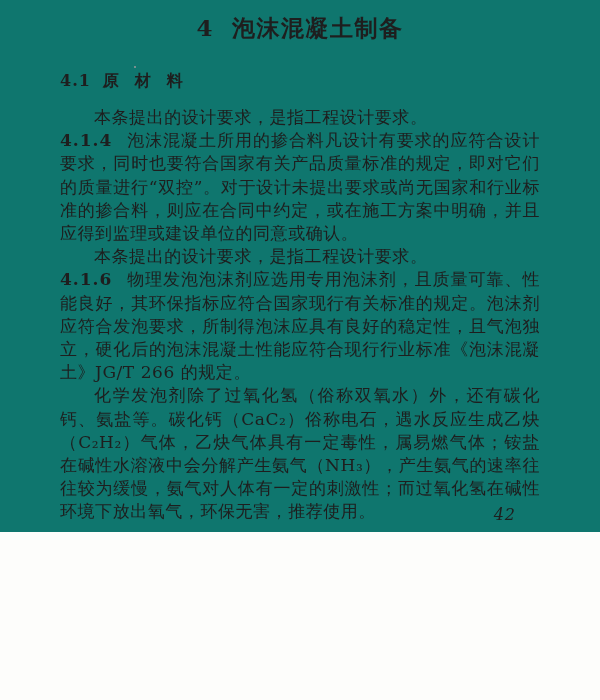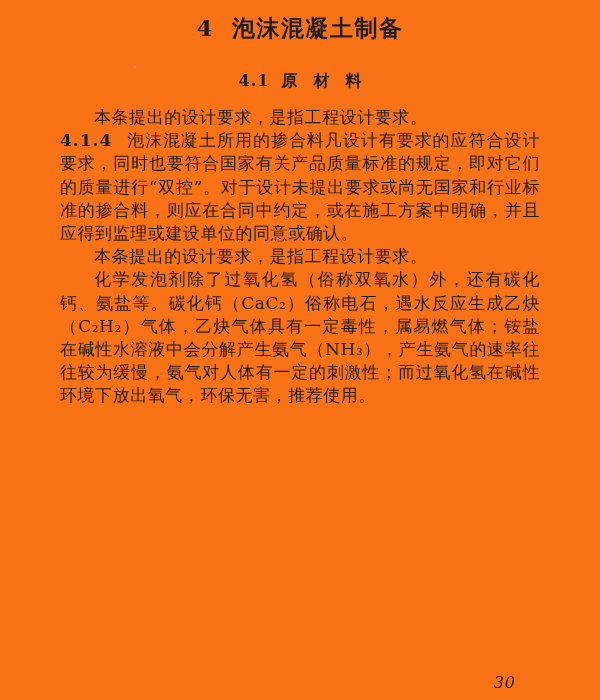--- a/index.html
+++ b/index.html
@@ -6,36 +6,35 @@
   html, body { width: 600px; height: 700px; }
   body {
     background: #fdfdfb;
     color: #1e1e1e;
     font-family: "DejaVu Serif", "Liberation Serif", serif;
     overflow: hidden;
   }
   .page {
     position: relative;
     width: 600px;
-    height: 700px;
+    height: 532px;
     padding: 8px 60px 0 60px;
-    background: #f97316;
+    background: #0f766e;
   }
   .chapter-heading {
     margin-top: 4px;
     text-align: center;
     font-size: 23px;
     font-weight: 700;
     letter-spacing: 1.5px;
     line-height: 32px;
   }
   .chapter-heading .ch-num { margin-right: 18px; }
   .section-heading {
     margin-top: 26px;
-    text-align: center;
     font-size: 16px;
     font-weight: 700;
     line-height: 22px;
   }
   .section-heading .sec-num { margin-right: 12px; letter-spacing: 1px; }
   .body-text {
     margin-top: 14px;
     font-size: 17px;
     line-height: 23.2px;
     text-align: justify;
@@ -84,20 +83,21 @@
 
 
 
     <p class="para indent"><span class="ptext">本条提出的设计要求，是指工程设计要求。</span></p>
 
 
     <p class="para"><span class="pnum">4.1.4</span><span class="ptext">泡沫混凝土所用的掺合料凡设计有要求的应符合设计要求，同时也要符合国家有关产品质量标准的规定，即对它们的质量进行“双控”。对于设计未提出要求或尚无国家和行业标准的掺合料，则应在合同中约定，或在施工方案中明确，并且应得到监理或建设单位的同意或确认。</span></p>
 
     <p class="para indent"><span class="ptext">本条提出的设计要求，是指工程设计要求。</span></p>
 
+    <p class="para"><span class="pnum">4.1.6</span><span class="ptext">物理发泡泡沫剂应选用专用泡沫剂，且质量可靠、性能良好，其环保指标应符合国家现行有关标准的规定。泡沫剂应符合发泡要求，所制得泡沫应具有良好的稳定性，且气泡独立，硬化后的泡沫混凝土性能应符合现行行业标准《泡沫混凝土》JG/T 266 的规定。</span></p>
 
     <p class="para indent"><span class="ptext">化学发泡剂除了过氧化氢（俗称双氧水）外，还有碳化钙、氨盐等。碳化钙（CaC₂）俗称电石，遇水反应生成乙炔（C₂H₂）气体，乙炔气体具有一定毒性，属易燃气体；铵盐在碱性水溶液中会分解产生氨气（NH₃），产生氨气的速率往往较为缓慢，氨气对人体有一定的刺激性；而过氧化氢在碱性环境下放出氧气，环保无害，推荐使用。</span></p>
 
   </div>
 
-  <div class="page-number">30</div>
+  <div class="page-number">42</div>
 
 </div>
 
 </body></html>

